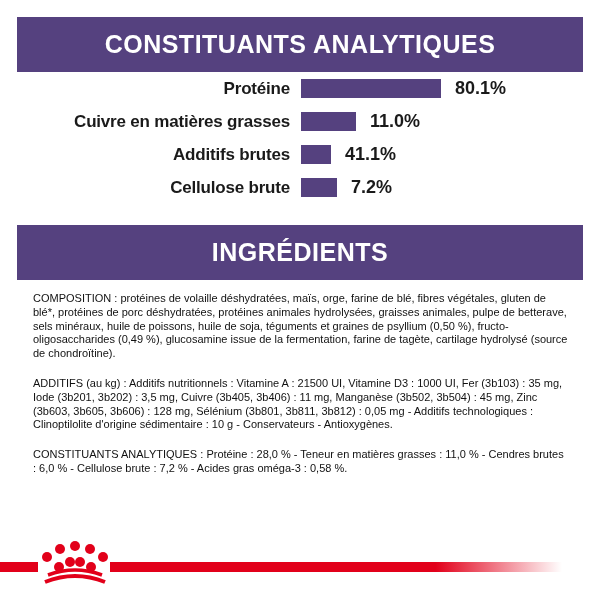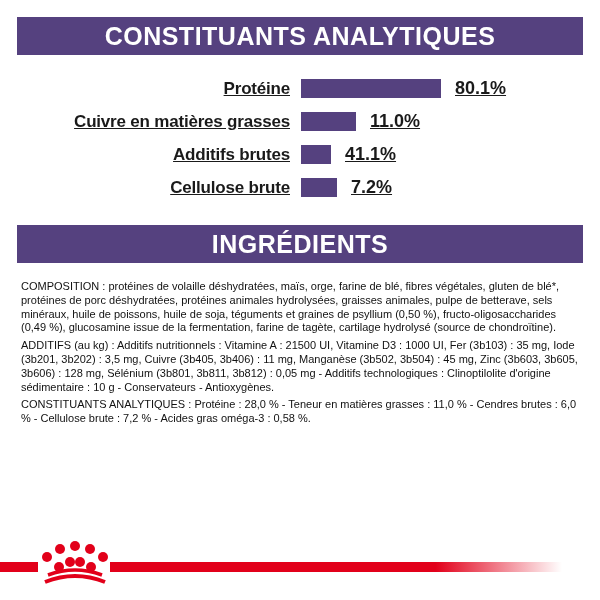--- a/index.html
+++ b/index.html
@@ -1,48 +1,48 @@
 <!DOCTYPE html>
 <html><head>
 <meta charset="utf-8">
 <style>
   html,body{margin:0;padding:0;}
   body{
     width:600px;height:600px;position:relative;background:#ffffff;
     font-family:"Liberation Sans", sans-serif;color:#1a1a1a;overflow:hidden;
   }
   .banner{
-    position:absolute;left:17px;width:566px;height:38px;background:#55417f;
+    position:absolute;left:17px;width:566px;height:55px;background:#55417f;
     display:flex;align-items:center;justify-content:center;
   }
   .banner .banner-text{
     color:#ffffff;font-weight:bold;font-size:25px;letter-spacing:0.5px;
     white-space:nowrap;
   }
   #banner-constituants{top:17px;}
   #banner-ingredients{top:225px;}
 
-  #chart{position:absolute;left:0;top:72px;width:600px;text-decoration:underline;}
+  #chart{position:absolute;left:0;top:72px;width:600px;}
   .chart-row{display:flex;align-items:center;height:33px;}
   .chart-row .row-label{
     width:290px;flex:0 0 290px;text-align:right;font-weight:bold;
     font-size:17px;letter-spacing:-0.2px;white-space:nowrap;
   }
   .chart-row .row-bar{
     height:19px;background:#55417f;margin-left:11px;flex:0 0 auto;
   }
   .chart-row .row-value{
     margin-left:14px;font-weight:bold;font-size:18px;white-space:nowrap;
   }
 
   #ingredients-text{
     position:absolute;left:17px;top:276px;width:567px;
     font-size:11px;line-height:13.8px;color:#111111;
   }
-  #ingredients-text p{margin:4px;padding:0;}
+  #ingredients-text p{margin:16px;padding:0;}
 
   .footer-bar{position:absolute;top:562px;height:10px;background:#e2001a;}
   #footer-bar-left{left:0;width:38px;}
   #footer-bar-right{
     left:110px;width:452px;background:linear-gradient(90deg,#e2001a 0%,#e2001a 72%,rgba(226,0,26,0) 100%);
   }
   #crown{position:absolute;left:35px;top:537px;width:80px;height:56px;}
 </style>
 </head>
 <body>

